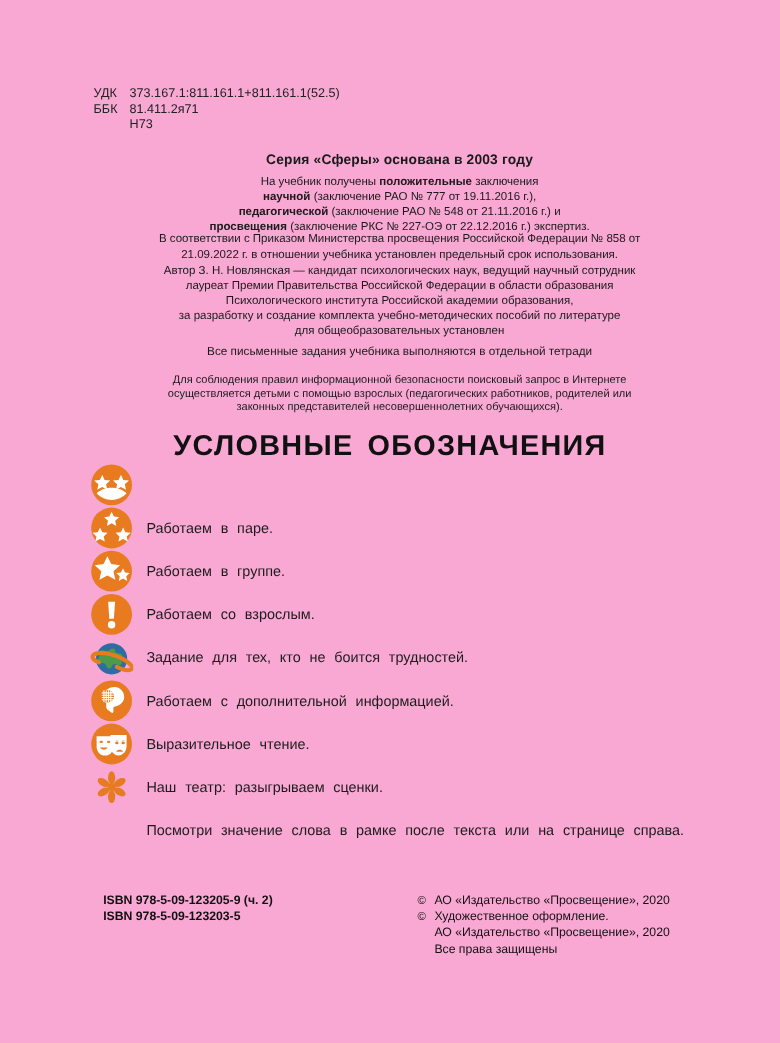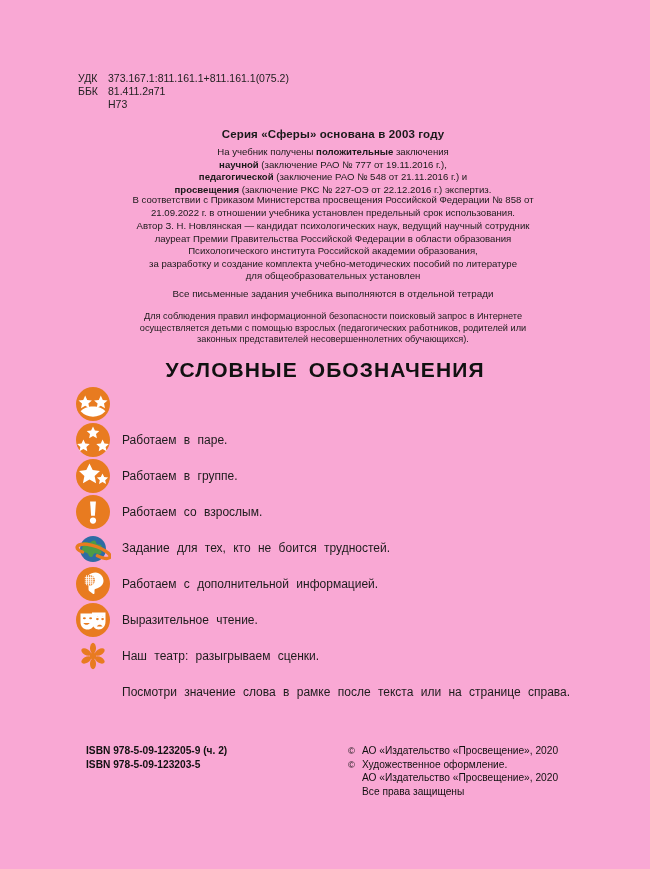--- a/index.html
+++ b/index.html
@@ -74,21 +74,21 @@
   }
   .fm b { font-weight: bold; }
 
   
   .legend-title {
     position: absolute;
     left: 0;
     top: 358px;
     width: 650px;
     text-align: center;
-    font-size: 21px;
+    font-size: 24px;
     font-weight: bold;
     letter-spacing: 1.1px;
     color: #111;
   }
   .legend-title .sp { letter-spacing: 5px; }
 
   
   .legend {
     position: absolute;
     left: 0;
@@ -158,21 +158,21 @@
   .copyright .ctext { flex: 1; }
 </style>
 </head>
 <body>
 
 <div class="page">
 
   <div class="codes">
     <div class="row">
       <span class="lbl">УДК</span>
-      <span class="val">373.167.1:811.161.1+811.161.1(075.2)</span>
+      <span class="val">373.167.1:811.161.1+811.161.1(52.5)</span>
     </div>
     <div class="row">
       <span class="lbl">ББК</span>
       <span class="val">81.411.2я71</span>
     </div>
     <div class="row">
       <span class="lbl"></span>
       <span class="val">Н73</span>
     </div>
   </div>

